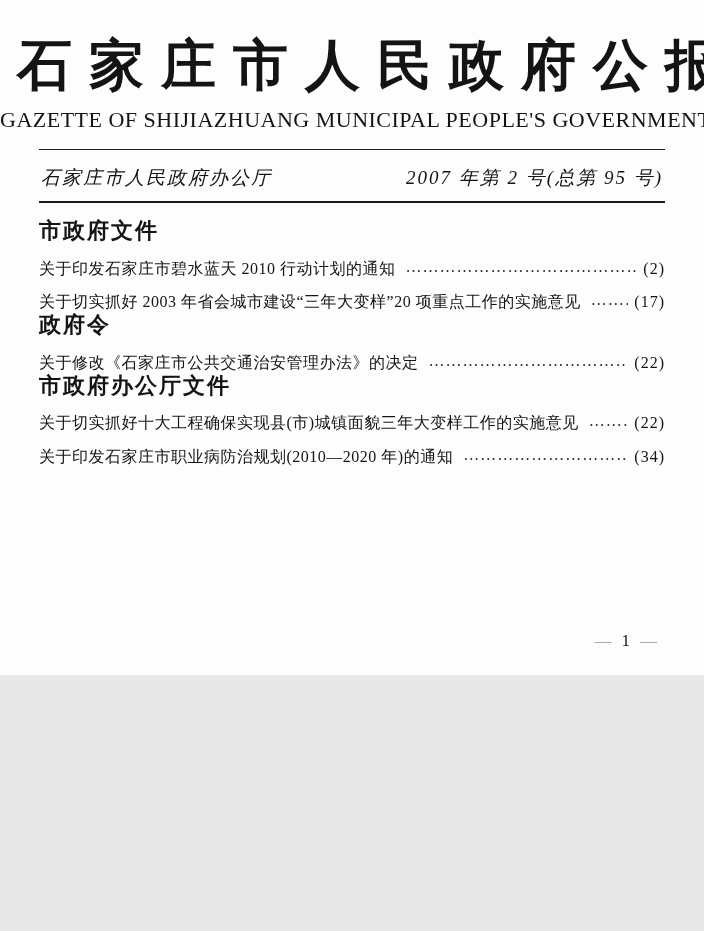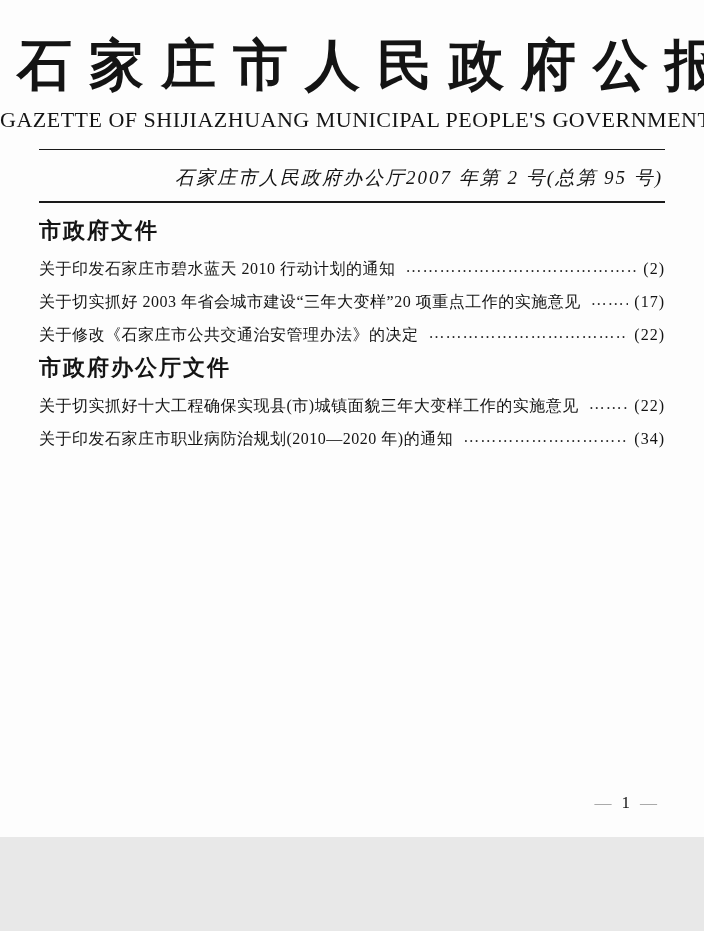--- a/index.html
+++ b/index.html
@@ -1,19 +1,19 @@
 <!DOCTYPE html>
 <html><head>
 <meta charset="utf-8">
 <style>
   * { margin:0; padding:0; box-sizing:border-box; }
   html,body { background:#e8e8e8; }
   .page {
     position:relative;
-    width:704px; height:837px;
+    width:704px; height:675px;
     margin:0 auto;
     background:#fdfdfd;
     color:#141414;
     font-family:"Liberation Serif","DejaVu Serif",serif;
     overflow:hidden;
   }
   .masthead { padding-top:34px; }
   .masthead-title {
     text-align:center;
     font-size:55px;
@@ -31,39 +31,39 @@
     letter-spacing:0.5px;
     white-space:nowrap;
     font-family:"Liberation Serif","DejaVu Serif",serif;
   }
   .header-bar {
     margin:16px 39px 0 39px;
     border-top:1px solid #1a1a1a;
     border-bottom:2px solid #1a1a1a;
     padding:15px 2px 10px 2px;
     display:flex;
-    justify-content:flex-end;
+    justify-content:space-between;
     align-items:baseline;
     font-size:19px;
     font-style:italic;
     letter-spacing:2px;
   }
   .toc-heading {
     margin-top:52px;
     text-align:center;
     font-size:30px;
     font-weight:bold;
     letter-spacing:62px;
     text-indent:62px;
     white-space:nowrap;
     font-family:"Liberation Sans","DejaVu Sans",sans-serif;
   }
   .toc { margin:14px 39px 0 39px; }
   .toc-section-title {
-    margin-top:10px;
+    margin-top:0;
     font-size:22px;
     font-weight:bold;
     letter-spacing:2px;
     font-family:"Liberation Sans","DejaVu Sans",sans-serif;
     line-height:1.25;
   }
   .toc-entry {
     margin-top:14px;
     display:flex;
     align-items:center;
@@ -120,20 +120,21 @@
         <span class="entry-page">(2)</span>
       </div>
       <div class="toc-entry">
         <span class="entry-text">关于切实抓好 2003 年省会城市建设“三年大变样”20 项重点工作的实施意见</span>
         <span class="dot-leader">………………………………………………………………………………………………………………………………………………………………………………………………………………………………………………</span>
         <span class="entry-page">(17)</span>
       </div>
     </div>
 
     <div>
+      <div class="toc-section-title">政府令</div>
       <div class="toc-entry">
         <span class="entry-text">关于修改《石家庄市公共交通治安管理办法》的决定</span>
         <span class="dot-leader">………………………………………………………………………………………………………………………………………………………………………………………………………………………………………………</span>
         <span class="entry-page">(22)</span>
       </div>
     </div>
 
     <div>
       <div class="toc-section-title">市政府办公厅文件</div>
       <div class="toc-entry">

